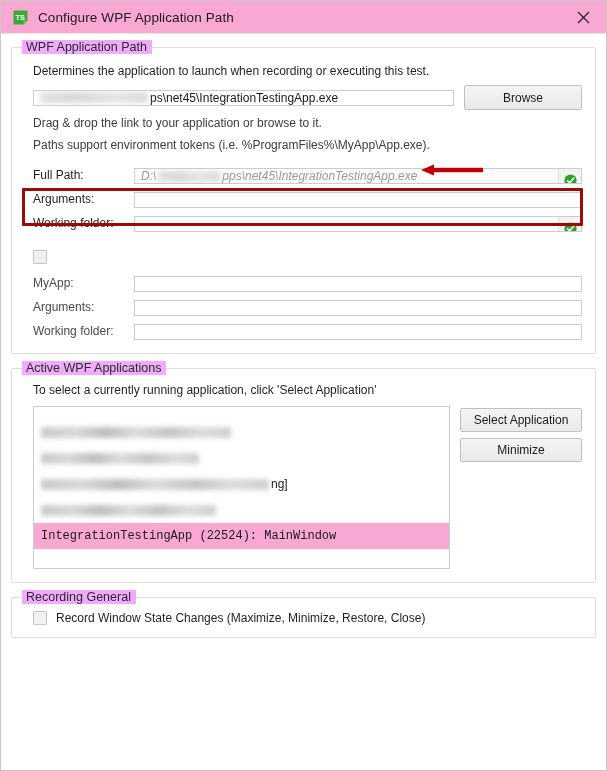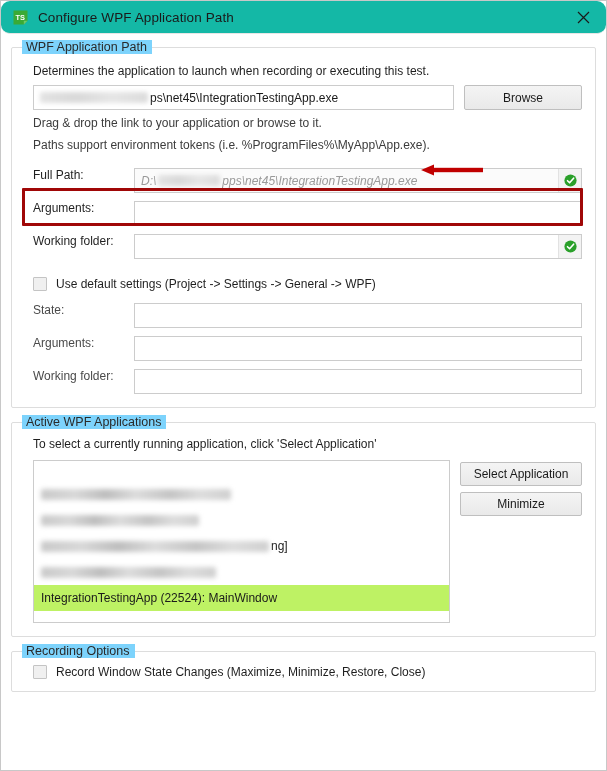--- a/index.html
+++ b/index.html
@@ -20,23 +20,22 @@
     display: flex;
     flex-direction: column;
   }
   
   .titlebar {
     height: 33px;
     flex: 0 0 33px;
     display: flex;
     align-items: center;
     padding: 0 0 0 11px;
-    background: #14b8a6;
+    background: #f9a8d4;
     border-bottom: 1px solid #e6e6e6;
-    border-radius: 9px;
   }
   .ts-icon {
     width: 17px; height: 17px;
     flex: 0 0 17px;
     position: relative;
     margin-right: 9px;
   }
   .ts-icon svg { display: block; }
   .titlebar-title {
     font-size: 13.5px;
@@ -64,21 +63,21 @@
   .group {
     border: 1px solid #dddddd;
     border-radius: 2px;
     margin: 0 0 14px 0;
     padding: 0 0 0 0;
     position: relative;
   }
   .group > .legend {
     position: absolute;
     top: -8px; left: 10px;
-    background: #7dd3fc;
+    background: #f0abfc;
     padding: 0 5px 0 4px;
     font-size: 12.5px;
     color: #2a2a2a;
     white-space: nowrap;
   }
   .group-inner { padding: 16px 13px 13px 21px; }
 
   
   .hint-bold {
     font-size: 12px;
@@ -95,21 +94,21 @@
   }
   .hint.tight { margin-top: 6px; }
 
   
   .row {
     display: flex;
     align-items: center;
     gap: 10px;
   }
   .field {
-    height: 25px;
+    height: 16px;
     border: 1px solid #cccccc;
     background: #ffffff;
     display: flex;
     align-items: center;
     font-size: 12px;
     color: #1a1a1a;
     padding: 0 6px;
     overflow: hidden;
     white-space: nowrap;
     flex: 1 1 auto;
@@ -207,33 +206,34 @@
   }
 
   
   .listwrap { display: flex; gap: 10px; margin-top: 9px; }
   .listbox {
     flex: 1 1 auto;
     height: 163px;
     border: 1px solid #cccccc;
     background: #ffffff;
     overflow: hidden;
-    padding-top: 20px;
+    padding-top: 12px;
   }
   .list-item {
     height: 26px;
     display: flex;
     align-items: center;
     padding: 0 7px;
     font-size: 12px;
     color: #1a1a1a;
     white-space: nowrap;
   }
   .list-item.selected {
-    background: #bef264;
+    background: #f9a8d4;
+    font-family: Liberation Mono, monospace;
   }
   .list-item .blurtext {
     display: inline-block;
     height: 11px;
     border-radius: 2px;
     background: linear-gradient(90deg,#c9c9c9 0%, #d8d8d8 18%, #bdbdbd 34%, #dcdcdc 50%, #c4c4c4 68%, #dddddd 84%, #cfcfcf 100%);
     filter: blur(2.6px);
     vertical-align: middle;
   }
   .list-item .tail {
@@ -333,25 +333,24 @@
                   <circle cx="6.5" cy="6.5" r="6.1" fill="#2aa02a"></circle>
                   <path d="M3.5 6.7 L5.6 8.8 L9.6 4.2" stroke="#ffffff" stroke-width="1.6" fill="none" stroke-linecap="round" stroke-linejoin="round"></path>
                 </svg>
               </span>
             </div>
           </div>
         </div>
 
         <div class="cbrow" style="margin-top:18px;">
           <div class="checkbox"></div>
-          <div class="cblabel">Use default settings (Project -&gt; Settings -&gt; General -&gt; WPF)</div>
         </div>
 
         <div class="lf" style="margin-top:12px;">
-          <div class="lbl muted">State:</div>
+          <div class="lbl muted">MyApp:</div>
           <div class="fieldwrap">
             <div class="field">
               <span class="field-text"></span>
             </div>
           </div>
         </div>
 
         <div class="lf">
           <div class="lbl muted">Arguments:</div>
           <div class="fieldwrap">
@@ -401,21 +400,21 @@
           </div>
           <div class="sidebtns">
             <div class="btn side">Select Application</div>
             <div class="btn side">Minimize</div>
           </div>
         </div>
       </div>
     </div>
 
     <div class="group">
-      <div class="legend">Recording Options</div>
+      <div class="legend">Recording General</div>
       <div class="group-inner" style="padding:11px 13px 12px 21px;">
         <div class="cbrow" style="margin-top:2px;">
           <div class="checkbox"></div>
           <div class="cblabel">Record Window State Changes (Maximize, Minimize, Restore, Close)</div>
         </div>
       </div>
     </div>
 
     <div class="highlight-box"></div>
     <div class="red-arrow">

